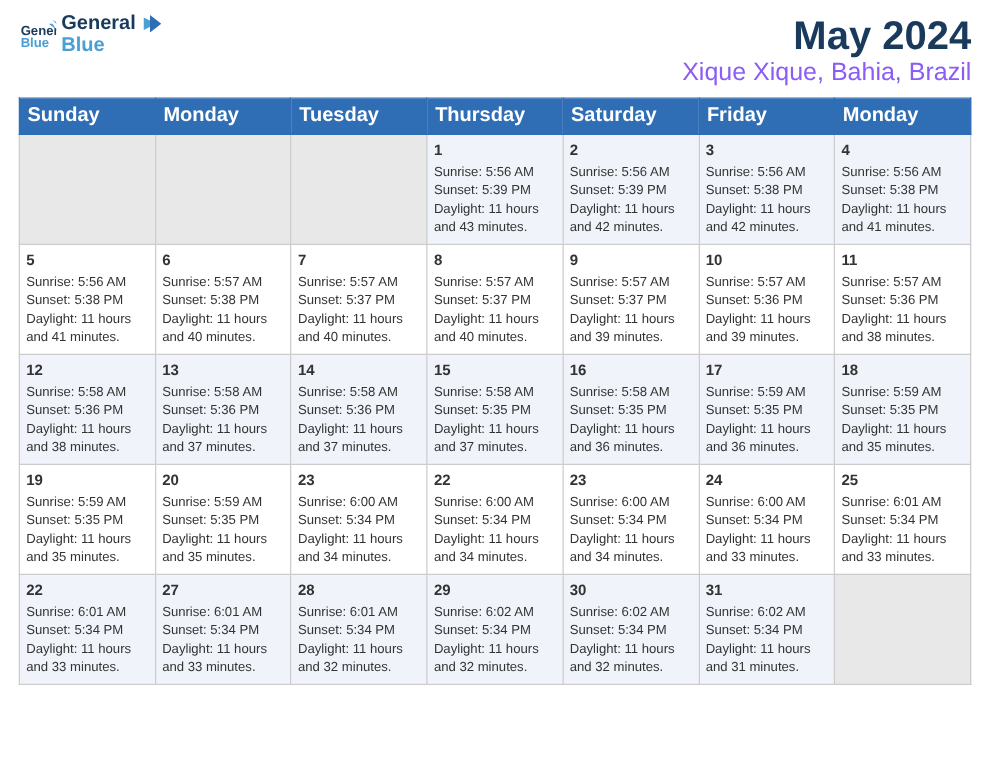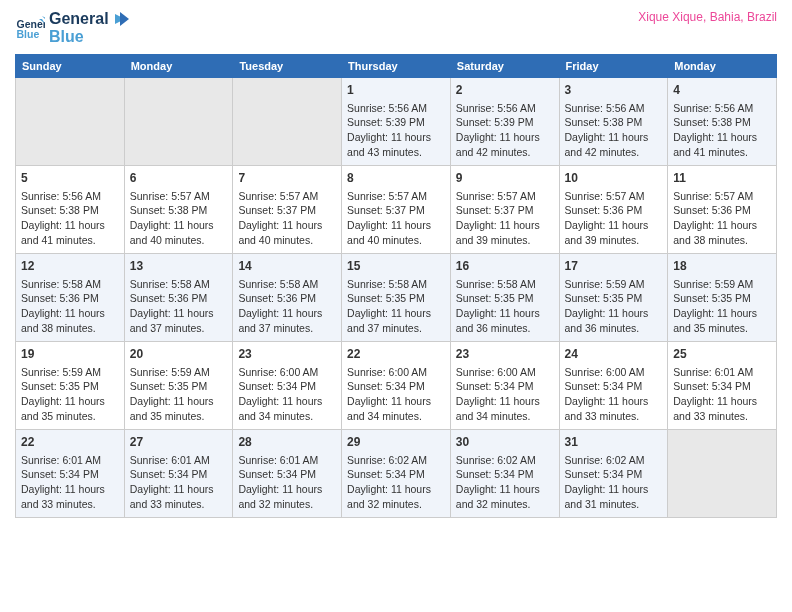--- a/index.html
+++ b/index.html
@@ -31,38 +31,38 @@
     }
     .title-block {
       text-align: right;
     }
     .main-title {
       font-size: 32px;
       font-weight: bold;
       color: #1a3a5c;
     }
     .subtitle {
-      font-size: 12px;
-      color: #ec4899;
+      font-size: 20px;
+      color: #8b5cf6;
       text-align: center;
     }
     table {
       width: 100%;
       border-collapse: collapse;
       font-size: 11px;
     }
     thead tr {
       background-color: #2f6db5;
       color: white;
     }
     thead th {
       padding: 5px 6px;
       text-align: left;
       font-weight: bold;
-      font-size: 11px;
+      font-size: 16px;
       border: 1px solid #2f6db5;
     }
     tbody tr {
       vertical-align: top;
     }
     tbody tr:nth-child(odd) {
       background-color: #f0f4fa;
     }
     tbody tr:nth-child(even) {
       background-color: #ffffff;
@@ -103,20 +103,21 @@
           <span style="font-size:16px; font-weight:bold; color:#1a3a5c;">General</span>
           <svg width="18" height="14" viewBox="0 0 18 14">
             <polygon points="4,2 14,7 4,12" fill="#4a9fd4"></polygon>
             <polygon points="9,0 18,7 9,14" fill="#2f6db5"></polygon>
           </svg>
         </div>
         <div style="font-size:16px; font-weight:bold; color:#4a9fd4;">Blue</div>
       </div>
     </div>
     <div class="title-block">
+      <div class="main-title">May 2024</div>
       <div class="subtitle">Xique Xique, Bahia, Brazil</div>
     </div>
   </div>
 
   <table>
     <thead>
       <tr>
         <th>Sunday</th>
         <th>Monday</th>
         <th>Tuesday</th>

